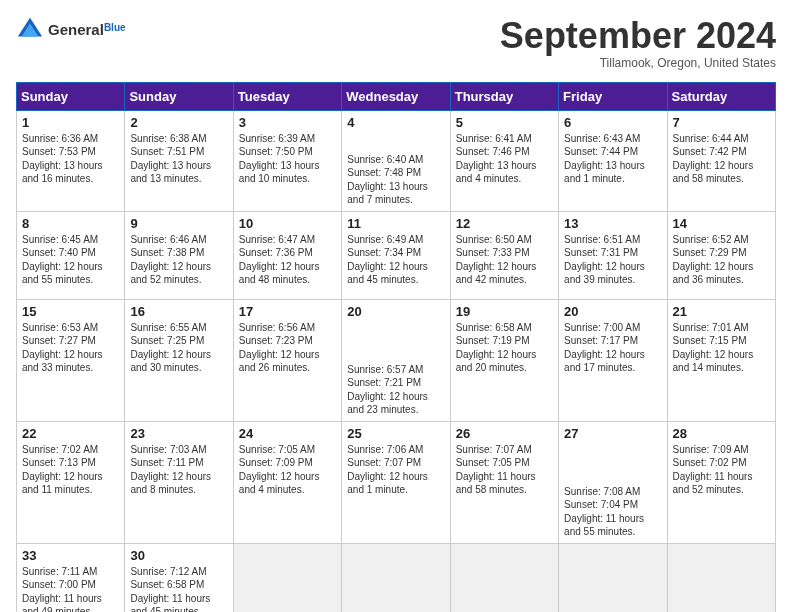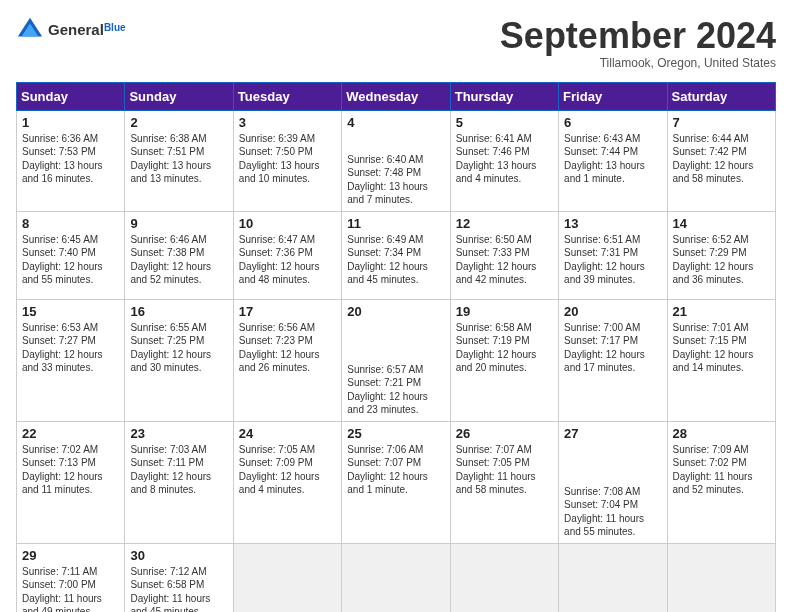--- a/index.html
+++ b/index.html
@@ -323,21 +323,21 @@
         <td>
           <div class="day-num">28</div>
           <div class="day-info" style="white-space: pre-line;">Sunrise: 7:09 AM
 Sunset: 7:02 PM
 Daylight: 11 hours
 and 52 minutes.</div>
         </td>
       </tr>
       <tr>
         <td>
-          <div class="day-num">29</div>
+          <div class="day-num">33</div>
           <div class="day-info" style="white-space: pre-line;">Sunrise: 7:11 AM
 Sunset: 7:00 PM
 Daylight: 11 hours
 and 49 minutes.</div>
         </td>
         <td>
           <div class="day-num">30</div>
           <div class="day-info" style="white-space: pre-line;">Sunrise: 7:12 AM
 Sunset: 6:58 PM
 Daylight: 11 hours

